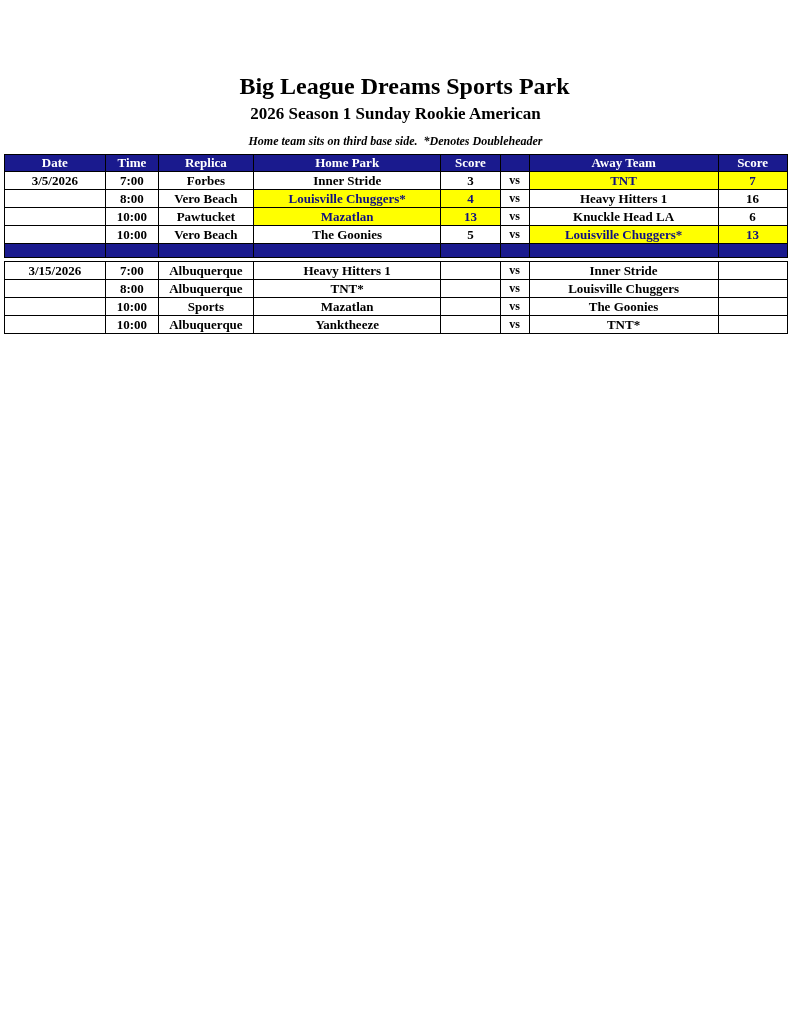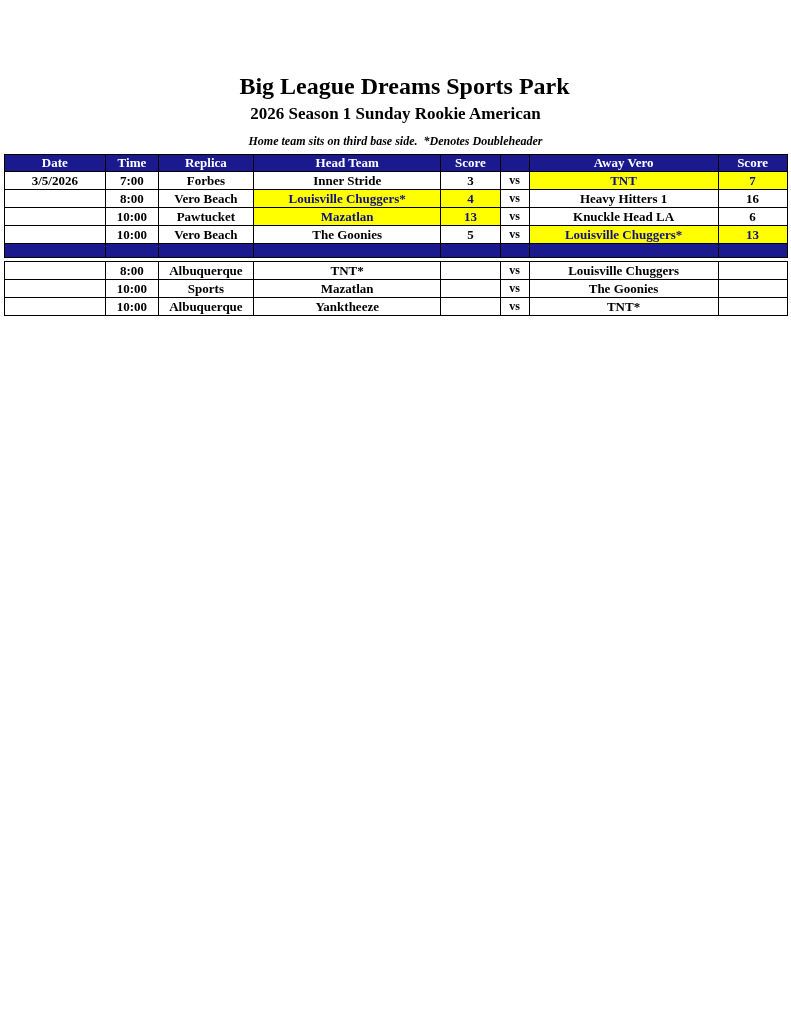--- a/index.html
+++ b/index.html
@@ -100,24 +100,24 @@
     <col style="width:58px">
     <col style="width:28px">
     <col style="width:184px">
     <col style="width:67px">
   </colgroup>
   <thead>
     <tr>
       <th>Date</th>
       <th>Time</th>
       <th>Replica</th>
-      <th>Head Team</th>
+      <th>Home Park</th>
       <th>Score</th>
       <th></th>
-      <th>Away Vero</th>
+      <th>Away Team</th>
       <th>Score</th>
     </tr>
   </thead>
   <tbody>
       <tr>
     <td>3/5/2026</td>
     <td>7:00</td>
     <td>Forbes</td>
     <td>Inner Stride</td>
     <td>3</td>
@@ -162,20 +162,30 @@
         <td></td>
         <td></td>
         <td></td>
         <td></td>
         <td></td>
       </tr>
       <tr class="gap-row">
         <td colspan="8"></td>
       </tr>
       <tr>
+    <td>3/15/2026</td>
+    <td>7:00</td>
+    <td>Albuquerque</td>
+    <td>Heavy Hitters 1</td>
+    <td></td>
+    <td class="vs-cell">vs</td>
+    <td>Inner Stride</td>
+    <td></td>
+  </tr>
+      <tr>
     <td></td>
     <td>8:00</td>
     <td>Albuquerque</td>
     <td>TNT*</td>
     <td></td>
     <td class="vs-cell">vs</td>
     <td>Louisville Chuggers</td>
     <td></td>
   </tr>
       <tr>

